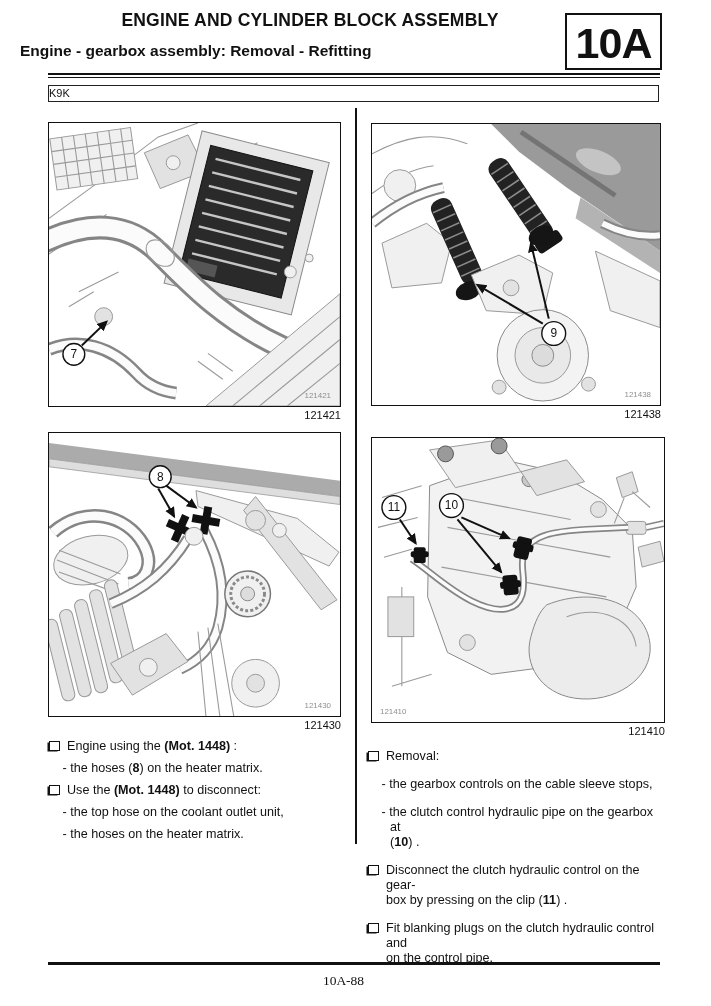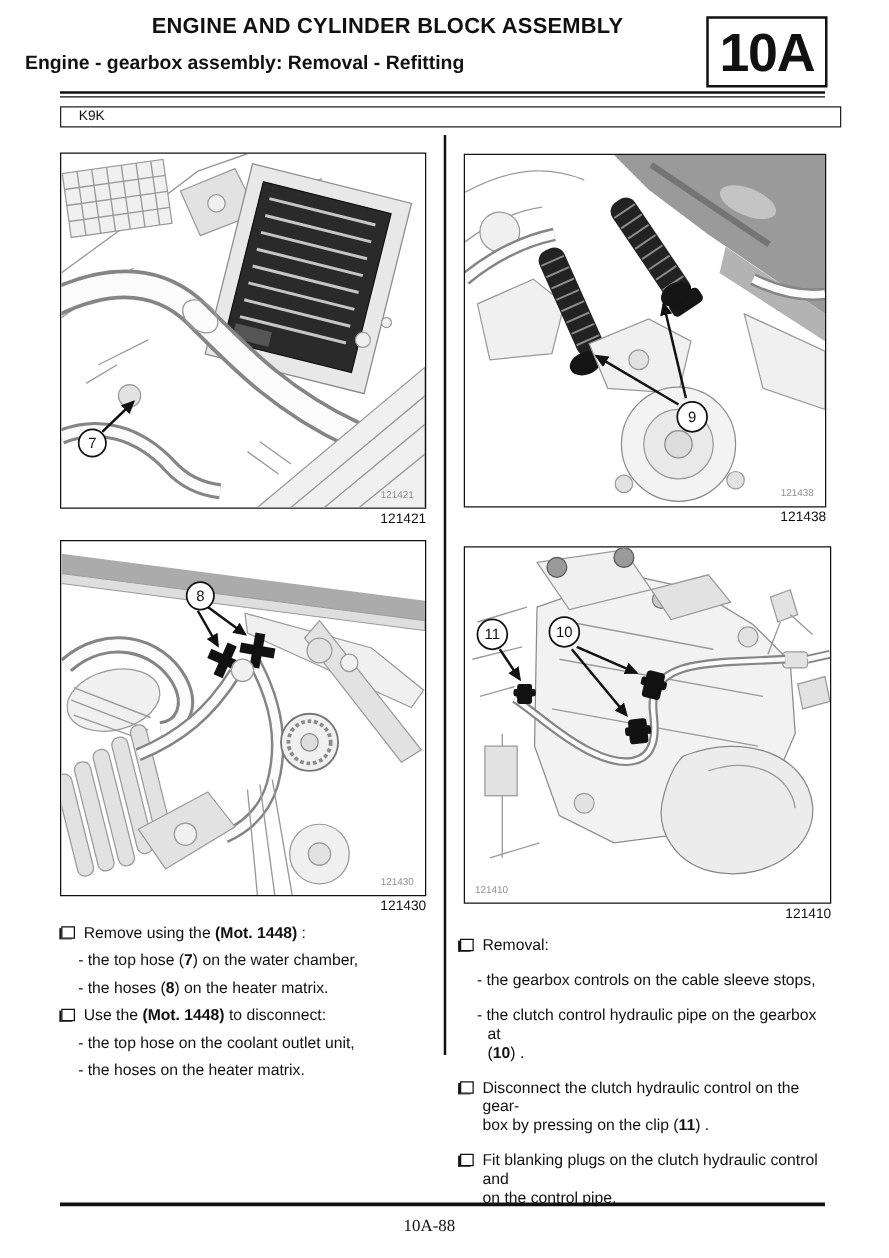--- a/index.html
+++ b/index.html
@@ -14,21 +14,21 @@
   .hdr-title{top:10px;left:20px;width:580px;text-align:center;
     font-size:17.5px;font-weight:bold;letter-spacing:.2px;}
   .hdr-sub{top:42px;left:20px;width:580px;
     font-size:15.5px;font-weight:bold;}
   .code-box{top:13px;left:565px;width:93px;height:53px;border:2.5px solid #111;
     display:flex;align-items:flex-end;justify-content:center;
     font-size:43px;font-weight:bold;letter-spacing:-1px;background:#fff;}
   .hdr-rule{top:73px;left:48px;width:612px;height:2px;
     border-top:2.5px solid #111;border-bottom:1.5px solid #111;}
   .engine-box{top:85px;left:48px;width:609px;height:15px;border:1px solid #222;
-    font-size:11px;line-height:14px;padding-left:14px;box-sizing:content-box;}
+    font-size:11px;line-height:14px;padding-left:0;box-sizing:content-box;}
 
   .vdivider{top:108px;left:355px;width:2px;height:736px;background:#111;}
 
   
   .panel{border:1.6px solid #111;background:#fff;overflow:hidden;box-sizing:border-box;}
   .panel svg{display:block;width:100%;height:100%;}
   .p1{top:122px;left:48px;width:293px;height:285px;}
   .p2{top:123px;left:371px;width:290px;height:283px;}
   .p3{top:432px;left:48px;width:293px;height:285px;}
   .p4{top:437px;left:371px;width:294px;height:286px;}
@@ -279,23 +279,22 @@
   <circle class="callout" cx="80" cy="68" r="12"></circle>
   <text class="callout-txt" x="80" y="72" text-anchor="middle">10</text>
   <text class="figno" x="8" y="278" text-anchor="start">121410</text>
 </svg>
 </div>
 <div class="abs cap cap4">121410</div>
 
 <div class="abs col col-left" id="col-left">
     <div class="item">
       <span class="sq"></span>
-      <span><span>Remove using the </span><b>(Mot. 1448)</b><span> :</span></span>
-    </div>
-    <div class="sub"><span>- the top hose (</span><b>7</b><span>) on the water chamber,</span></div>
+      <span><span>Engine using the </span><b>(Mot. 1448)</b><span> :</span></span>
+    </div>
     <div class="sub"><span>- the hoses (</span><b>8</b><span>) on the heater matrix.</span></div>
     <div class="item">
       <span class="sq"></span>
       <span><span>Use the </span><b>(Mot. 1448)</b><span> to disconnect:</span></span>
     </div>
     <div class="sub"><span>- the top hose on the coolant outlet unit,</span></div>
     <div class="sub"><span>- the hoses on the heater matrix.</span></div>
   </div>
 <div class="abs col col-right" id="col-right">
     <div class="item">

